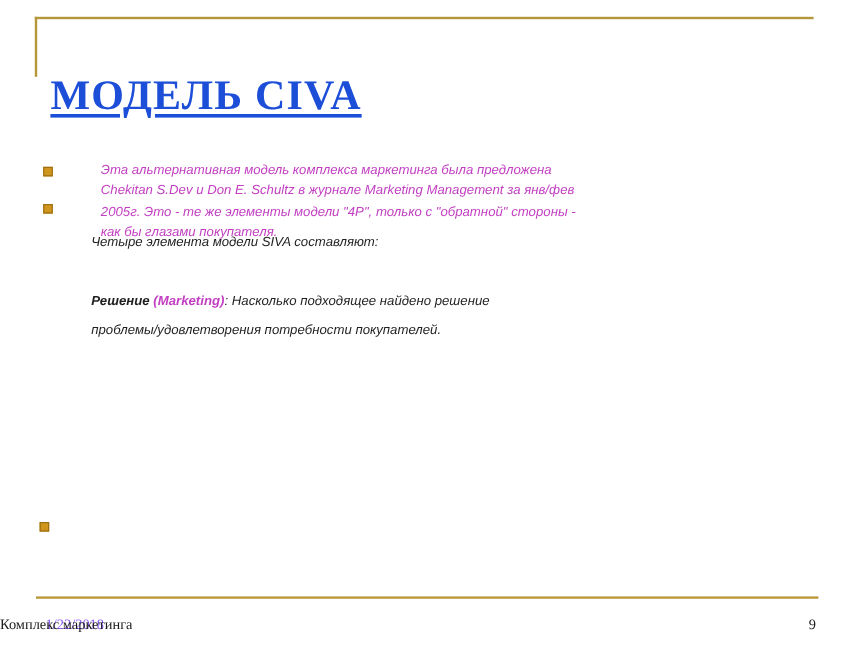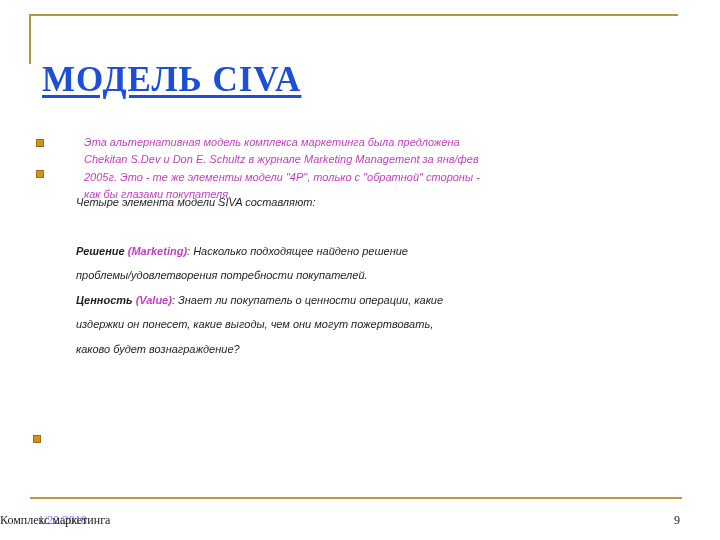--- a/index.html
+++ b/index.html
@@ -61,23 +61,21 @@
   <div class="bullet b3"></div>
 
   <div class="intro">Эта альтернативная модель комплекса маркетинга была предложена
 Chekitan S.Dev и Don E. Schultz в журнале Marketing Management за янв/фев
 2005г. Это - те же элементы модели "4P", только с "обратной" стороны -
 как бы глазами покупателя.</div>
 
   <div class="siva">
     <div>Четыре элемента модели SIVA составляют:</div>
     <div><div><span class="term">Решение</span><span class="eng"> (Marketing)</span><span>: Насколько подходящее найдено решение
-проблемы/удовлетворения потребности покупателей.</span></div><div><span class="term">Ценность</span><span class="eng"> (Value)</span><span>: Знает ли покупатель о ценности операции, какие
-издержки он понесет, какие выгоды, чем они могут пожертвовать,
-каково будет вознаграждение?</span></div></div>
+проблемы/удовлетворения потребности покупателей.</span></div></div>
   </div>
 
   <div class="footer-rule"></div>
   <div class="footer-date">1/22/2018</div>
   <div class="footer-center">Комплекс маркетинга</div>
   <div class="footer-page">9</div>
 
 </div>
 
 </body></html>

